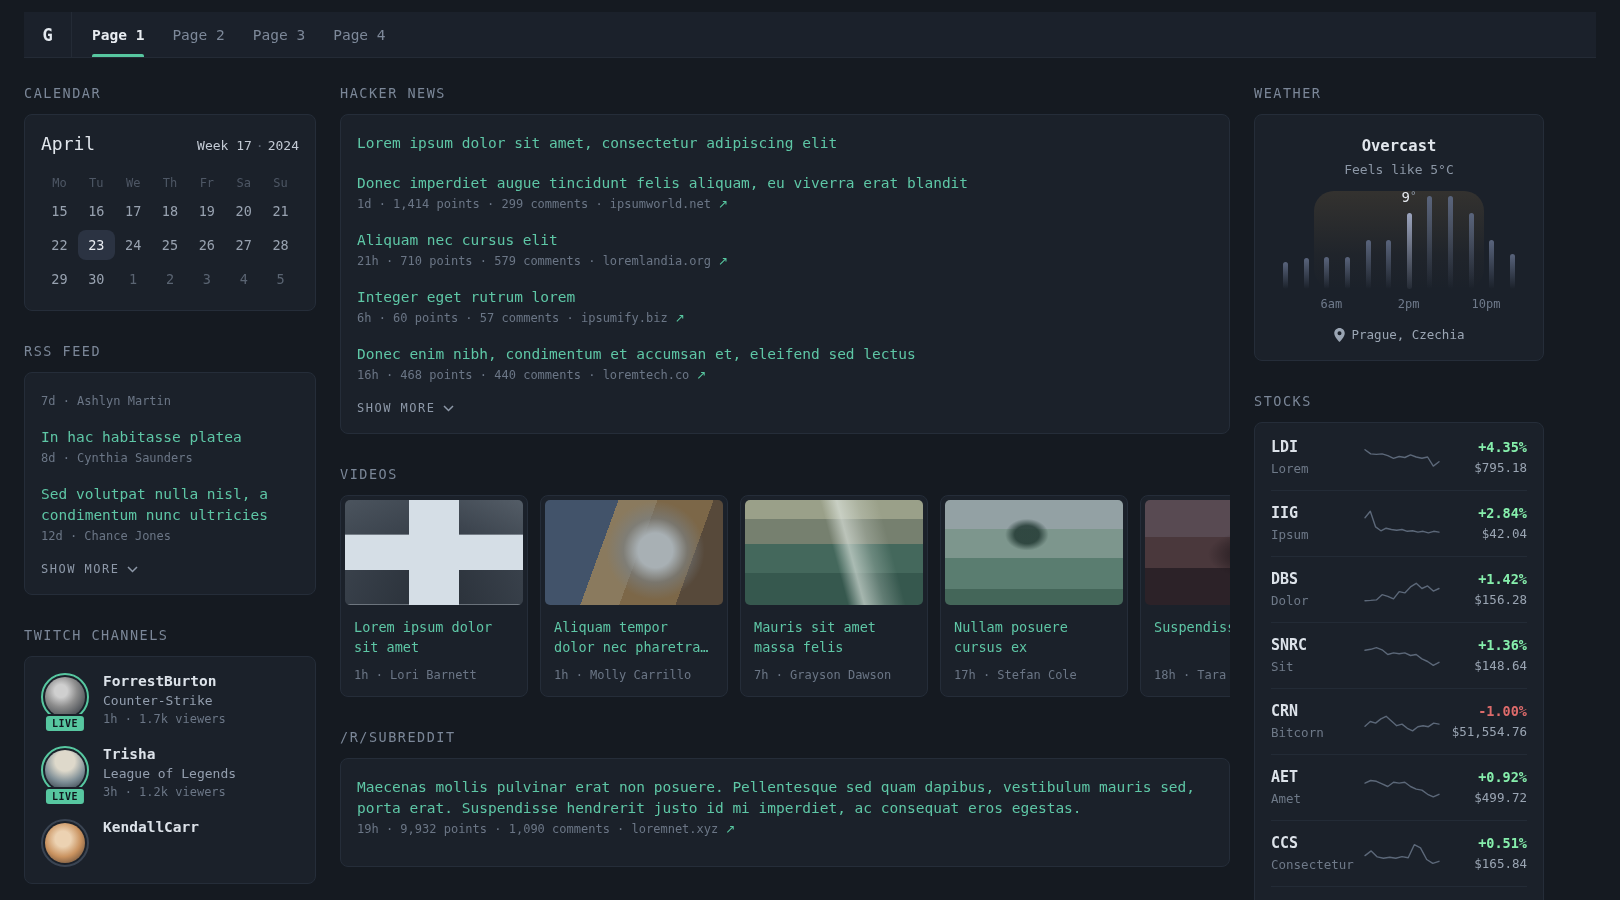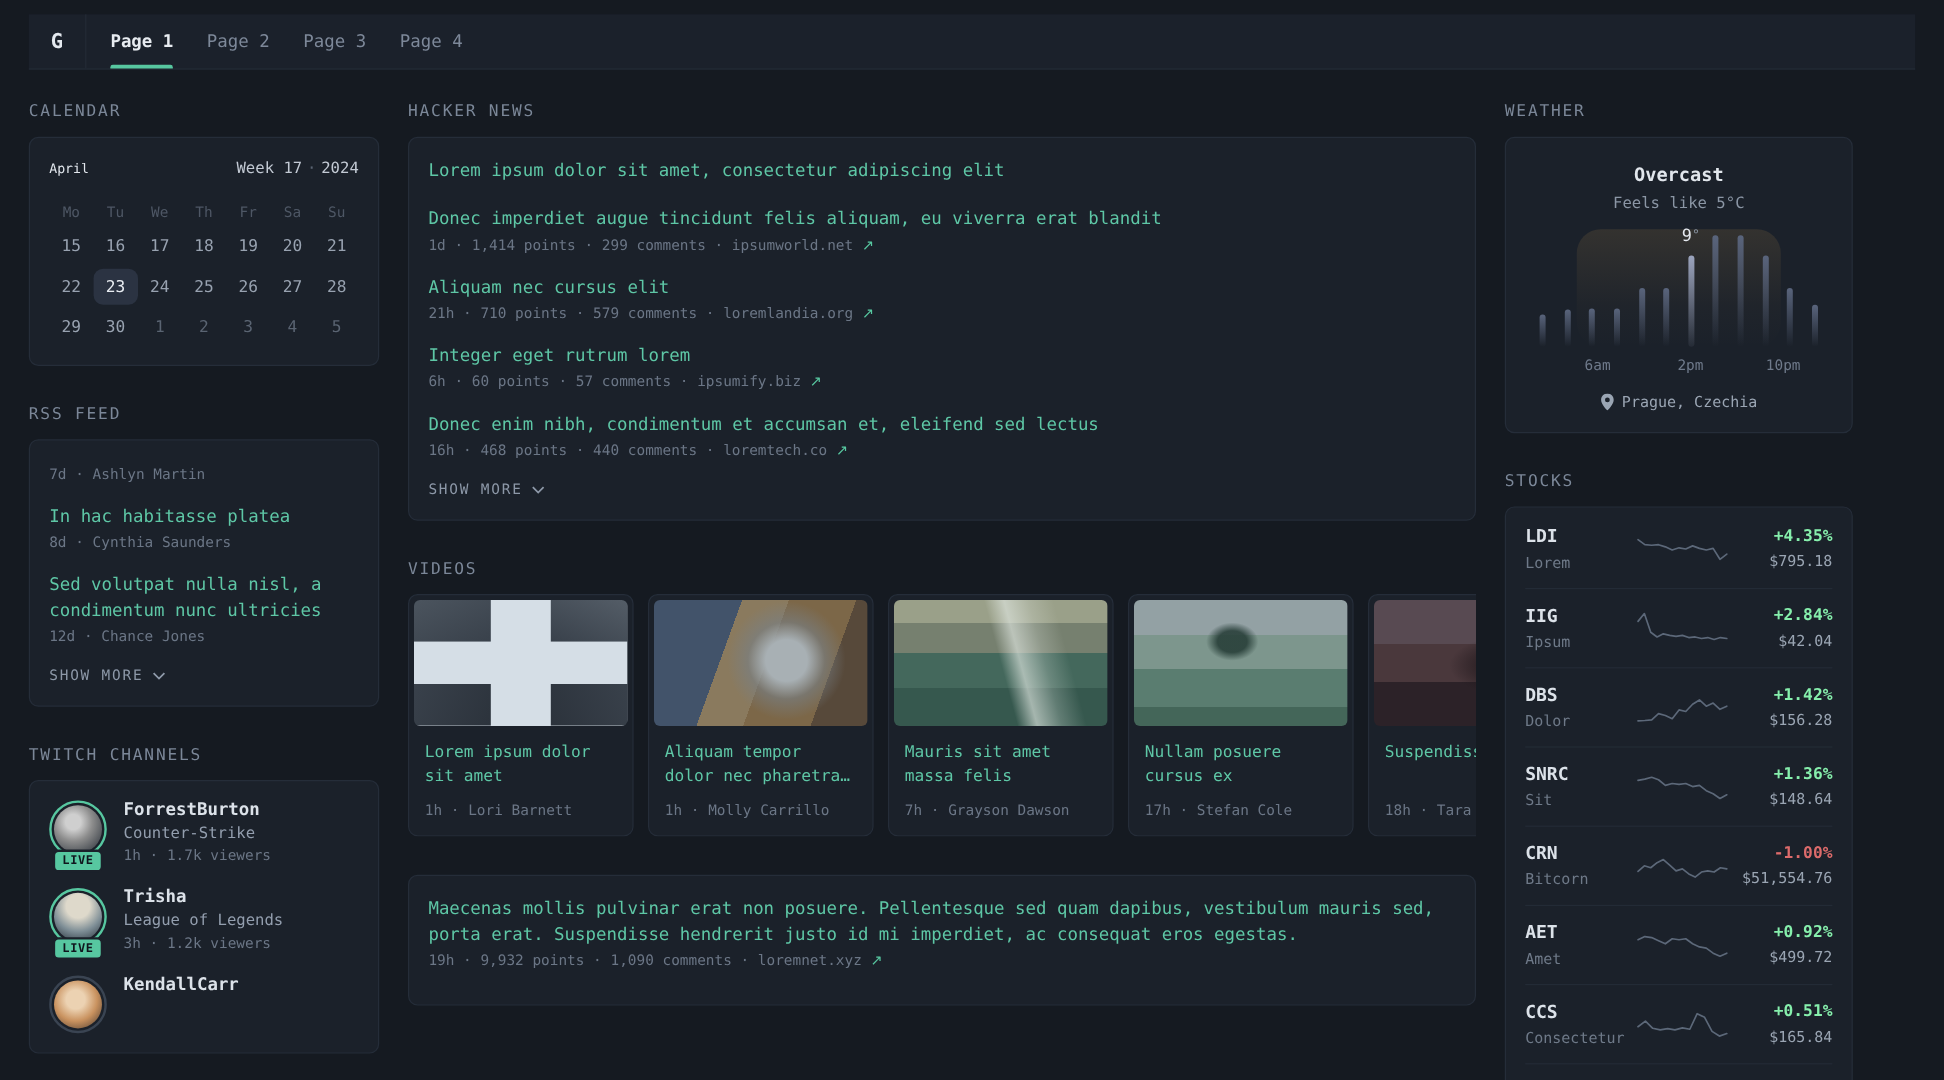--- a/index.html
+++ b/index.html
@@ -25,21 +25,21 @@
 
   
   .grid { display:grid; grid-template-columns:292px 890px 290px; gap:24px; margin-top:27px; align-items:start; }
   .col { display:flex; flex-direction:column; gap:32px; }
   .section-title { font-size:13.5px; font-weight:normal; color:#7b8798; letter-spacing:1.5px; margin-bottom:13px; }
   .card { background:#1b212a; border:1px solid #252d39; border-radius:8px; }
 
   
   .cal-card { padding:18px 16px 16px; }
   .cal-head { display:flex; justify-content:space-between; align-items:baseline; }
-  .cal-month { font-size:11px; color:#e1e6ec; font-weight:normal; }
+  .cal-month { font-size:18px; color:#e1e6ec; font-weight:normal; }
   .cal-right { font-size:13px; color:#c3cad4; }
   .cal-right .dot { color:#5a6472; margin:0 4px; }
   .cal-weekdays, .cal-days { display:grid; grid-template-columns:repeat(7,1fr); text-align:center; }
   .cal-weekdays { margin-top:22px; font-size:12px; color:#4e5765; }
   .cal-days { margin-top:6px; row-gap:4px; }
   .cal-day { height:30px; line-height:30px; font-size:13.5px; color:#98a2b0; border-radius:8px; }
   .cal-day.current { background:#2b3342; color:#e8ecf1; }
   .cal-day.muted { color:#5a6472; }
 
   
@@ -321,20 +321,21 @@
             </div>
             <div class="video-card">
               <div class="thumb thumb-5"></div>
               <div class="video-title">Suspendisse diam</div>
               <div class="video-meta">18h · Tara</div>
             </div>
           </div>
       </section>
 
       <section>
+        <h2 class="section-title">/R/SUBREDDIT</h2>
         <div class="card feed-card" id="subreddit-card" style="padding-bottom:30px;">
             <div class="feed-item">
               <div class="feed-title">Maecenas mollis pulvinar erat non posuere. Pellentesque sed quam dapibus, vestibulum mauris sed, porta erat. Suspendisse hendrerit justo id mi imperdiet, ac consequat eros egestas.</div>
               <div class="feed-meta">19h · 9,932 points · 1,090 comments · loremnet.xyz <span class="arrow">↗</span></div>
             </div>
           </div>
       </section>
 
     </div>
 

